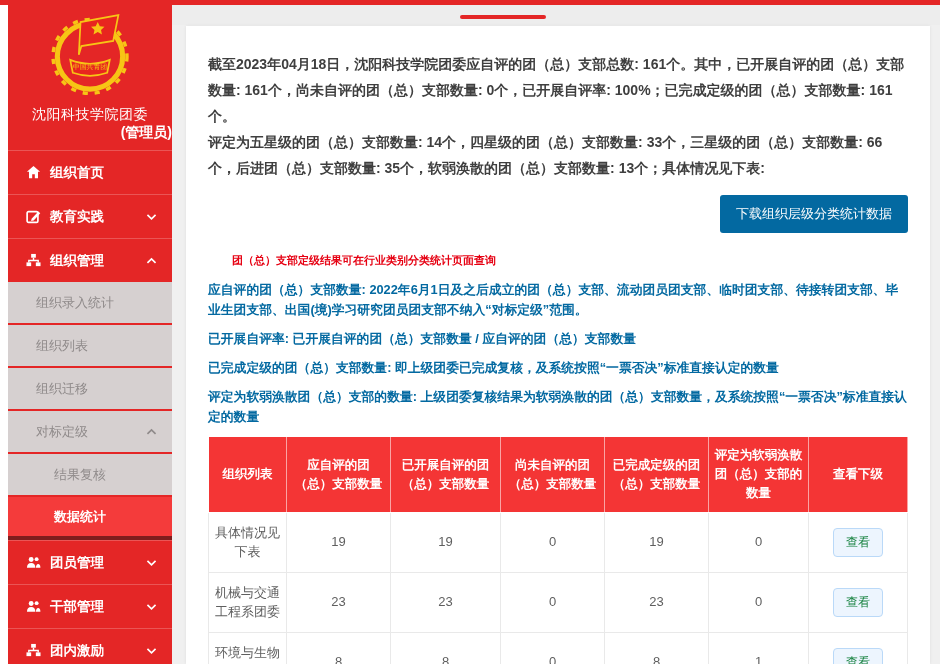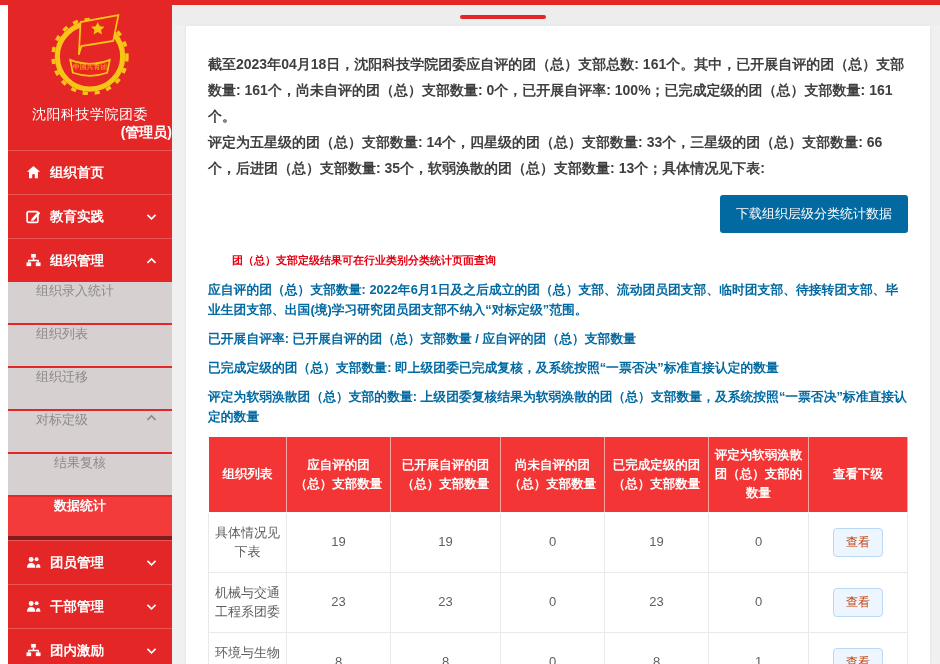--- a/index.html
+++ b/index.html
@@ -20,21 +20,21 @@
   .org-role  { color:#fff; font-weight:700; font-size:14px; text-align:right; margin-top:0; margin-bottom:8px; }
   .s-item {
     height:44px; display:flex; align-items:center; gap:9px;
     padding:0 14px 0 18px; color:#fff; font-size:13.5px; font-weight:700;
     border-top:1px solid rgba(255,255,255,.22); cursor:pointer;
   }
   .s-item .lbl { flex:1; }
   .s-item svg.mi { flex:0 0 auto; }
   .submenu { background:#d6d0d0; }
   .sub-item {
-    height:43px; display:flex; color:#8f8a8a; font-size:13px;
+    height:43px; display:flex; align-items:center; color:#8f8a8a; font-size:13px;
     padding:0 14px 0 28px; border-bottom:2px solid #e42626; cursor:pointer;
   }
   .sub-item.lvl2 { padding-left:46px; }
   .sub-item .lbl { flex:1; }
   .sub-item.active { background:#f43b3b; color:#fff; font-weight:700; border-bottom:4px solid #7f1d1d; }
   
   .content-bg { position:absolute; left:172px; top:25px; width:768px; height:639px; background:#f0f0f0; }
   .card {
     position:absolute; left:186px; top:26px; width:744px; height:638px;
     background:#ffffff; padding:26px 22px 0 22px; box-shadow:0 0 3px rgba(0,0,0,.08);
@@ -52,21 +52,21 @@
   table.stat { width:100%; border-collapse:collapse; margin-top:10px; table-layout:fixed; }
   table.stat th {
     background:#f43535; color:#fff; font-size:12.5px; font-weight:700;
     padding:9px 5px; border:1px solid rgba(255,255,255,.55); line-height:1.5;
   }
   table.stat td {
     border:1px solid #e9e9e9; text-align:center; color:#5f5f5f;
     font-size:13px; padding:10px 5px; line-height:1.5; background:#fff;
   }
   .btn-view {
-    background:#edf5fe; border:1px solid #bad9f8; color:#c2410c;
+    background:#edf5fe; border:1px solid #bad9f8; color:#15803d;
     font-size:12px; padding:5px 12px; border-radius:4px; font-family:inherit; cursor:pointer;
   }
 </style>
 </head>
 <body>
 
 <div class="top-strip"></div>
 <div class="scroll-strip">
   <div class="scroll-thumb"></div>
 </div>

